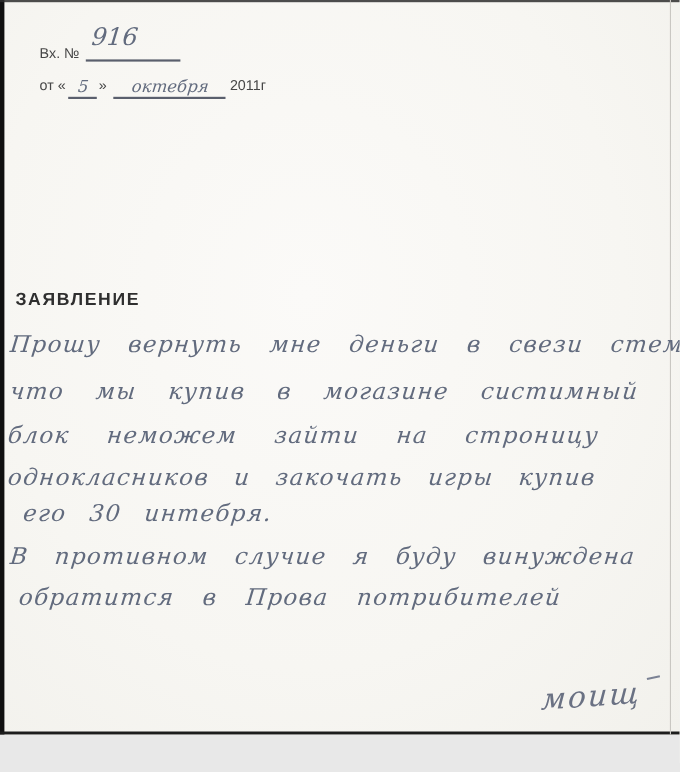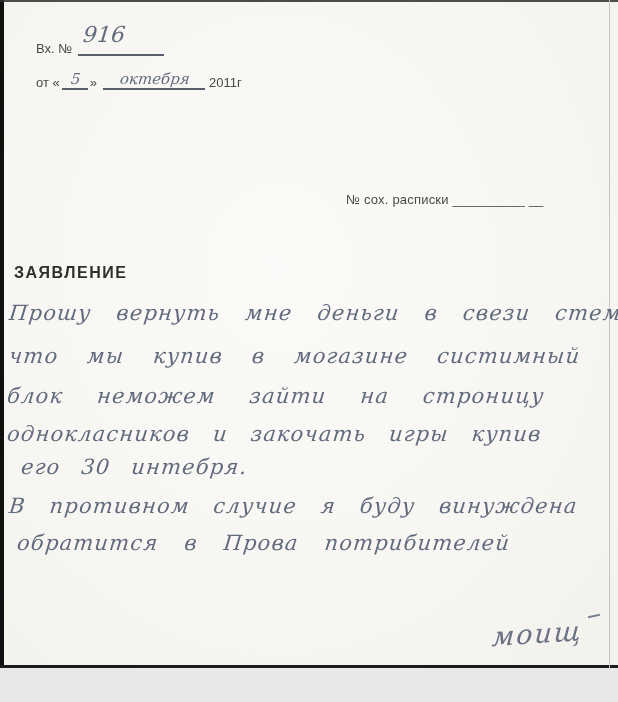--- a/index.html
+++ b/index.html
@@ -18,21 +18,21 @@
   .edge-bottom{left:0;bottom:0;width:100%;height:3px;background:#1c1c1c;}
   .edge-right{right:8px;top:0;width:1px;height:100%;background:#c9c7c2;}
   .speck{position:absolute;left:176px;top:689px;width:12px;height:3px;background:#8a8a85;border-radius:2px;transform:rotate(-8deg);}
 
   
   .print{color:#474747;font-size:13px;}
   .reg-block{position:absolute;left:36px;top:30px;}
   .reg-row1{display:flex;align-items:flex-end;height:26px;}
   .reg-underline{display:inline-block;border-bottom:2px solid #5a5f6d;width:86px;margin-left:6px;position:relative;height:24px;}
   .reg-number{position:absolute;left:4px;top:-8px;}
-  .reg-row2{margin-top:14px;display:flex;align-items:flex-end;}
+  .reg-row2{margin-top:14px;display:flex;}
   .inline-hand{display:inline-block;border-bottom:2px solid #5a5f6d;text-align:center;}
   .day-slot{width:26px;margin:0 2px;}
   .month-slot{width:102px;margin:0 4px 0 6px;}
 
   .receipt-block{position:absolute;left:346px;top:192px;color:#4a4a4a;font-size:13px;}
   .receipt-row{margin-bottom:12px;letter-spacing:.2px;}
   .blank{color:#4a4a4a;letter-spacing:0;}
 
   .title{
     position:absolute;left:0;top:264px;width:100%;
@@ -91,25 +91,20 @@
       </span>
       <span>»</span>
       <span class="inline-hand month-slot">
         <span class="hand" style="font-size:15px;display:inline-block;">октебря</span>
       </span>
       <span>2011г</span>
     </div>
   </div>
 
   <div class="receipt-block">
-    <div class="receipt-row">
-      <span>№ сох. расписки</span>
-      <span class="blank">__________</span>
-      <span class="blank">__</span>
-    </div>
   </div>
 
   <div class="title">ЗАЯВЛЕНИЕ</div>
 
   <div class="hand hand-line hl-0">Прошу вернуть мне деньги в свези стем</div>
   <div class="hand hand-line hl-1">что мы купив в могазине систимный</div>
   <div class="hand hand-line hl-2">блок неможем зайти на строницу</div>
   <div class="hand hand-line hl-3">однокласников и закочать игры купив</div>
   <div class="hand hand-line hl-4">его 30 интебря.</div>
   <div class="hand hand-line hl-5">В противном случие я буду винуждена</div>

